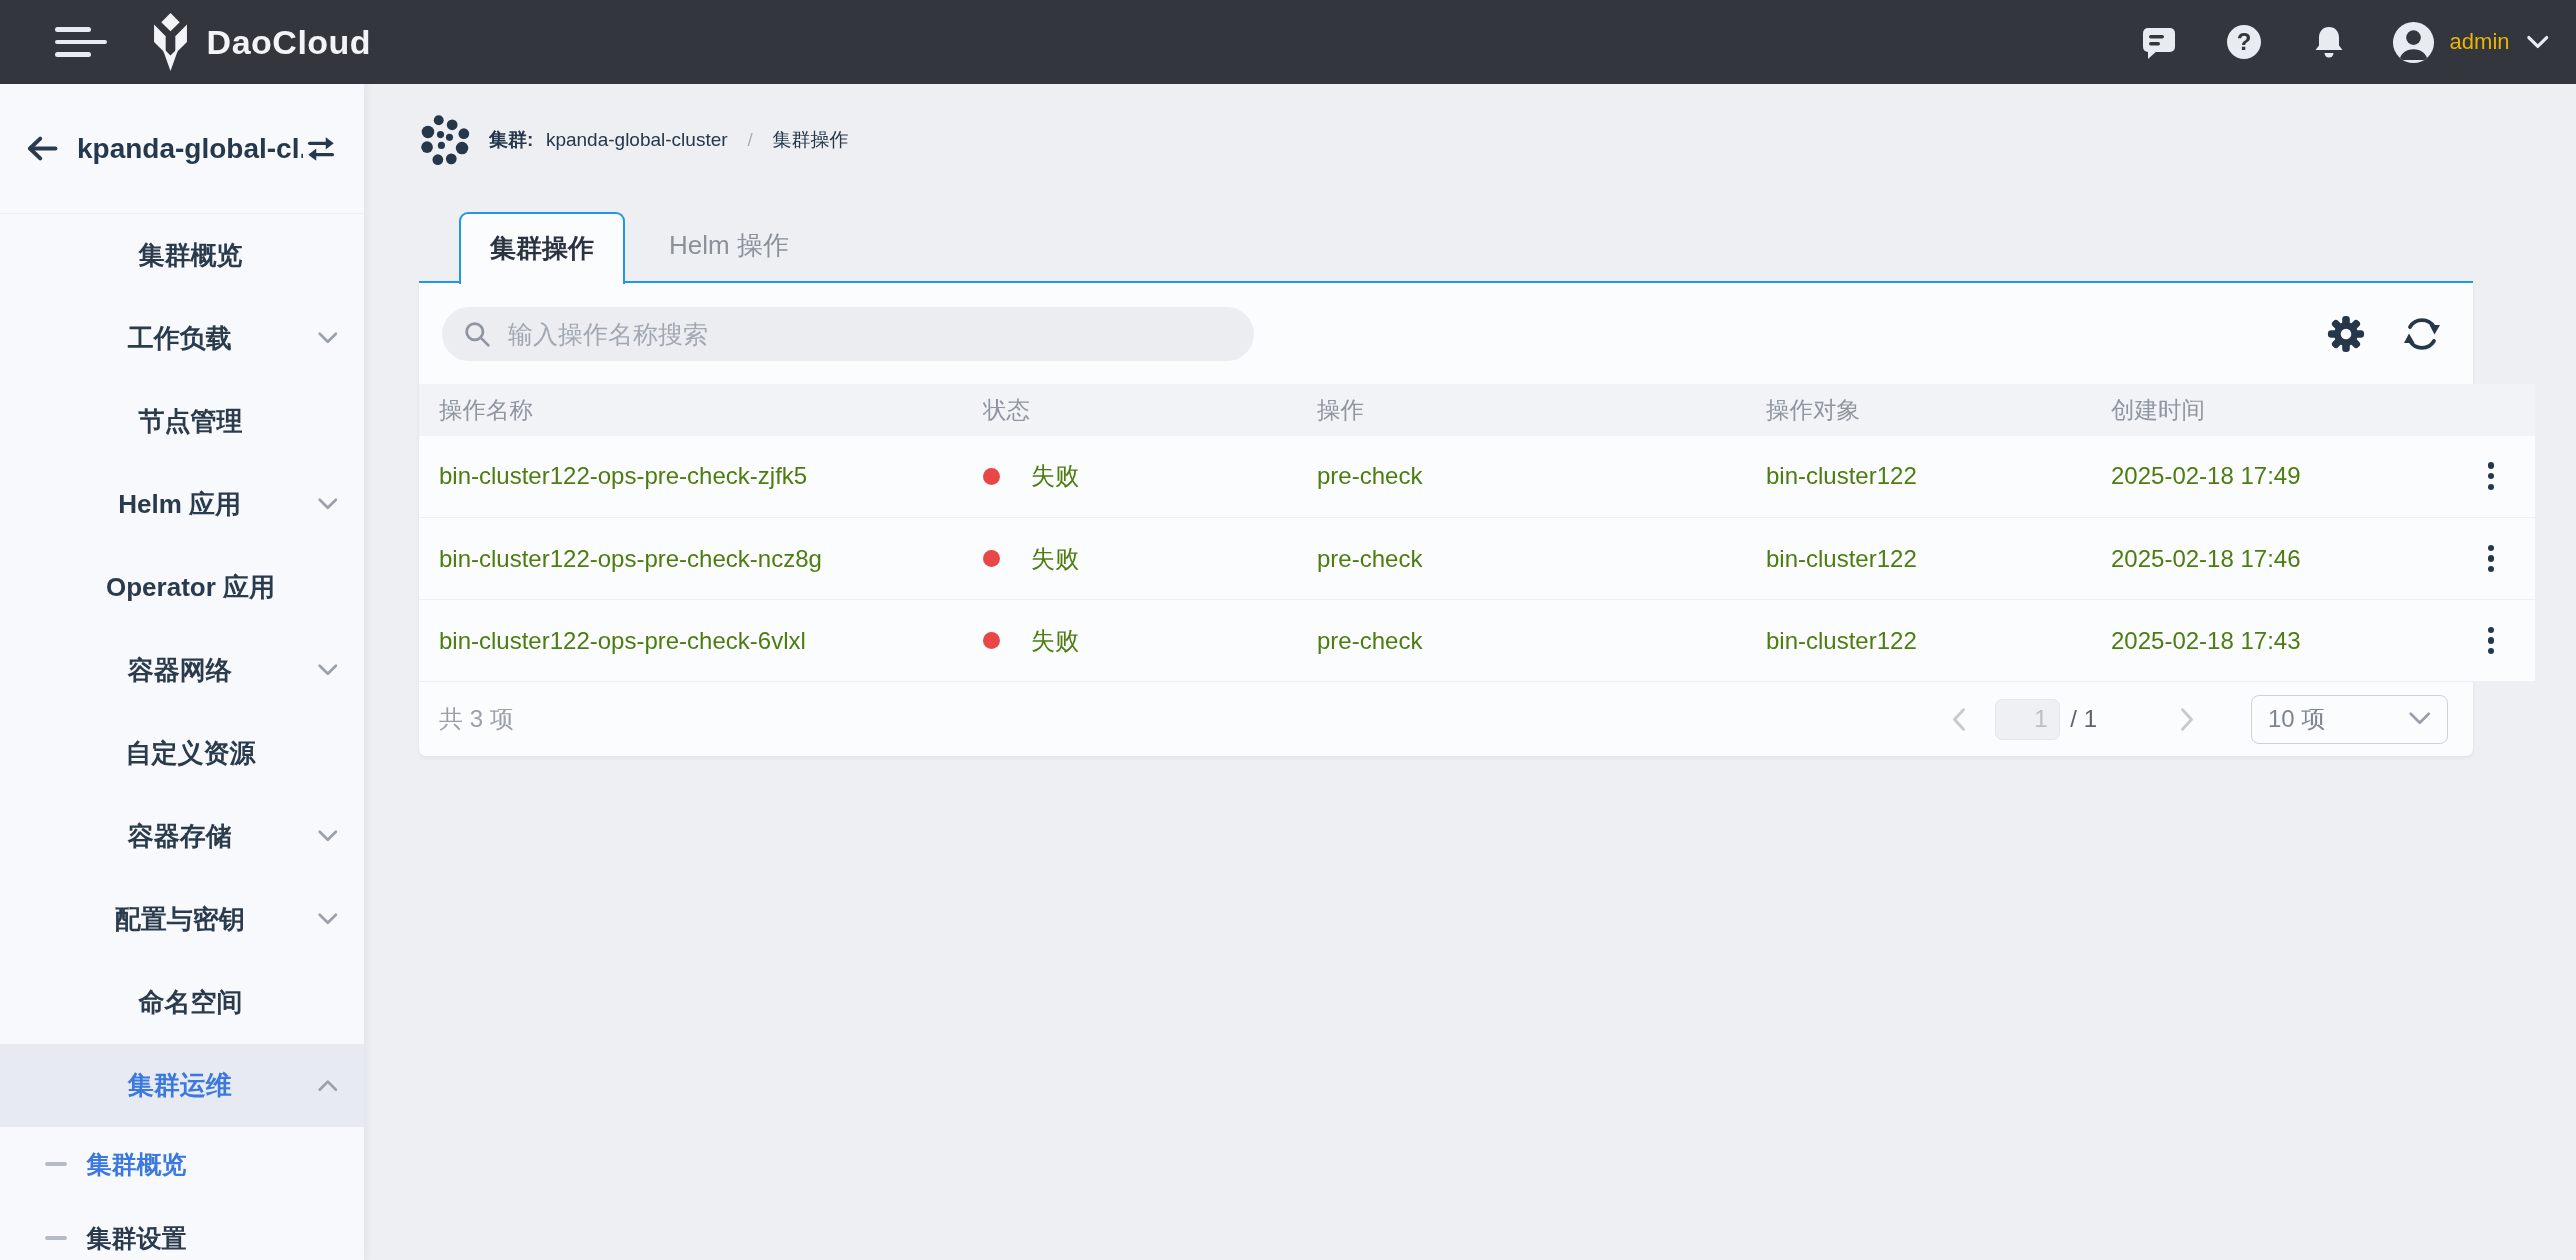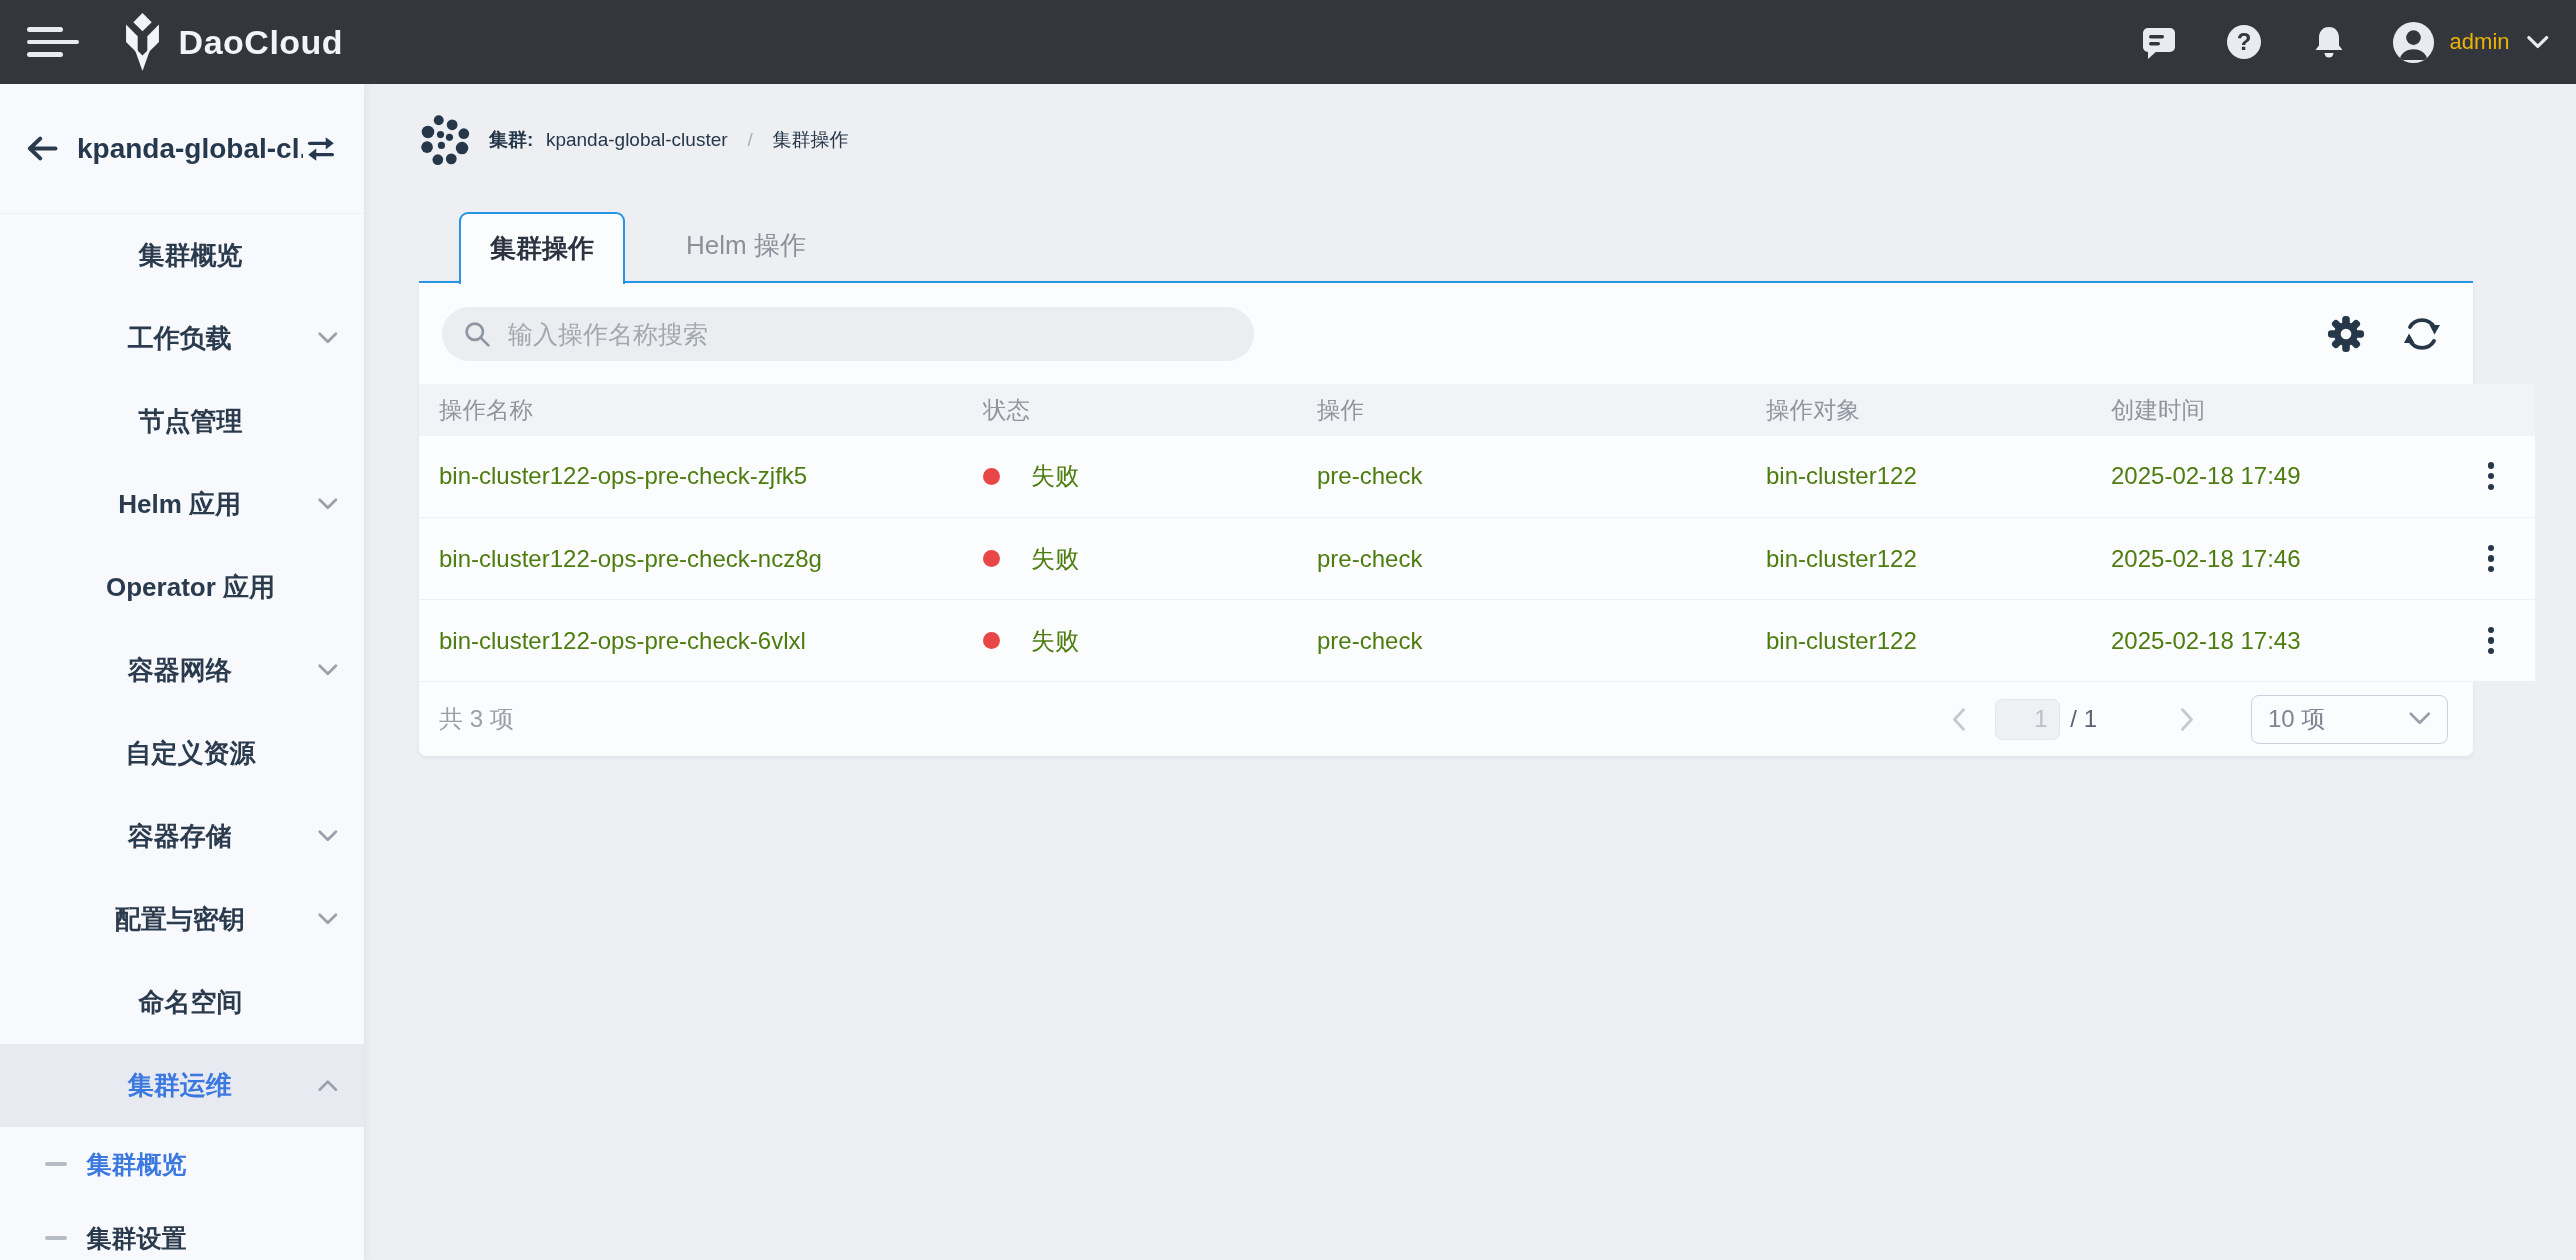--- a/index.html
+++ b/index.html
@@ -5,21 +5,21 @@
   * { box-sizing: border-box; margin: 0; padding: 0; }
   html,body { width: 2576px; height: 1261px; overflow: hidden; }
   body {
     font-family: "Liberation Sans", sans-serif;
     background: #edeff3;
     color: #253a50;
   }
   
   .topbar {
     position: absolute; top:0; left:0; width:2576px; height:84px;
-    background:#33363d; display:flex; align-items:center; z-index:30;
+    background:#33363d; display:flex; align-items:center; z-index:30;padding-left:28px;
   }
   .hamburger { margin-left:27px; width:52px; display:flex; flex-direction:column; gap:8px; cursor:pointer; }
   .hamburger span { height:4.5px; border-radius:2.7px; background:#e8ebf0; }
   .hamburger span:nth-child(1){ width:36px; }
   .hamburger span:nth-child(2){ width:52px; }
   .hamburger span:nth-child(3){ width:36px; }
   .brand { display:flex; align-items:center; margin-left:40px; gap:12.6px; }
   .brand-name { color:#f2f4f7; font-size:34px; font-weight:700; letter-spacing:0.5px; }
   .topbar-right { margin-left:auto; margin-right:27px; display:flex; align-items:center; }
   .tb-icon { width:40px; height:40px; display:flex; align-items:center; justify-content:center; margin-left:45px; cursor:pointer; }
@@ -56,21 +56,21 @@
   .bc-label { font-weight:700; }
   .bc-sep { color:#aab0ba; margin:0 7.2px; }
 
   .tabs { display:flex; align-items:flex-end; margin-left:55px; padding-left:40px; height:75px; margin-top:39px; position:relative; z-index:2; }
   .tab { cursor:pointer; font-size:26px; display:flex; align-items:center; justify-content:center; }
   .tab.active {
     width:166px; height:72px; background:#fbfcfe;
     border:2.7px solid #2496e4; border-bottom:none; border-radius:9px 9px 0 0;
     margin-bottom:-2.7px; color:#2b3340; font-weight:700;
   }
-  .tab.inactive { height:72px; padding:0 61px; color:#8b919b; font-weight:500; }
+  .tab.inactive { height:72px; padding:0 44px; color:#8b919b; font-weight:500; }
 
   .card {
     position:relative; z-index:1; margin-left:55px; width:2054px;
     background:#fbfcfe; border-top:2.7px solid #2496e4; border-radius:0 0 7.2px 7.2px;
     box-shadow:0 1.8px 4.5px rgba(25,40,60,0.06);
   }
   .toolbar { display:flex; align-items:center; padding:24px 20px 22.5px 22.5px; }
   .search {
     width:812px; height:54px; border-radius:27px; background:#ebedf1;
     display:flex; align-items:center; padding:0 21.6px; cursor:text;

